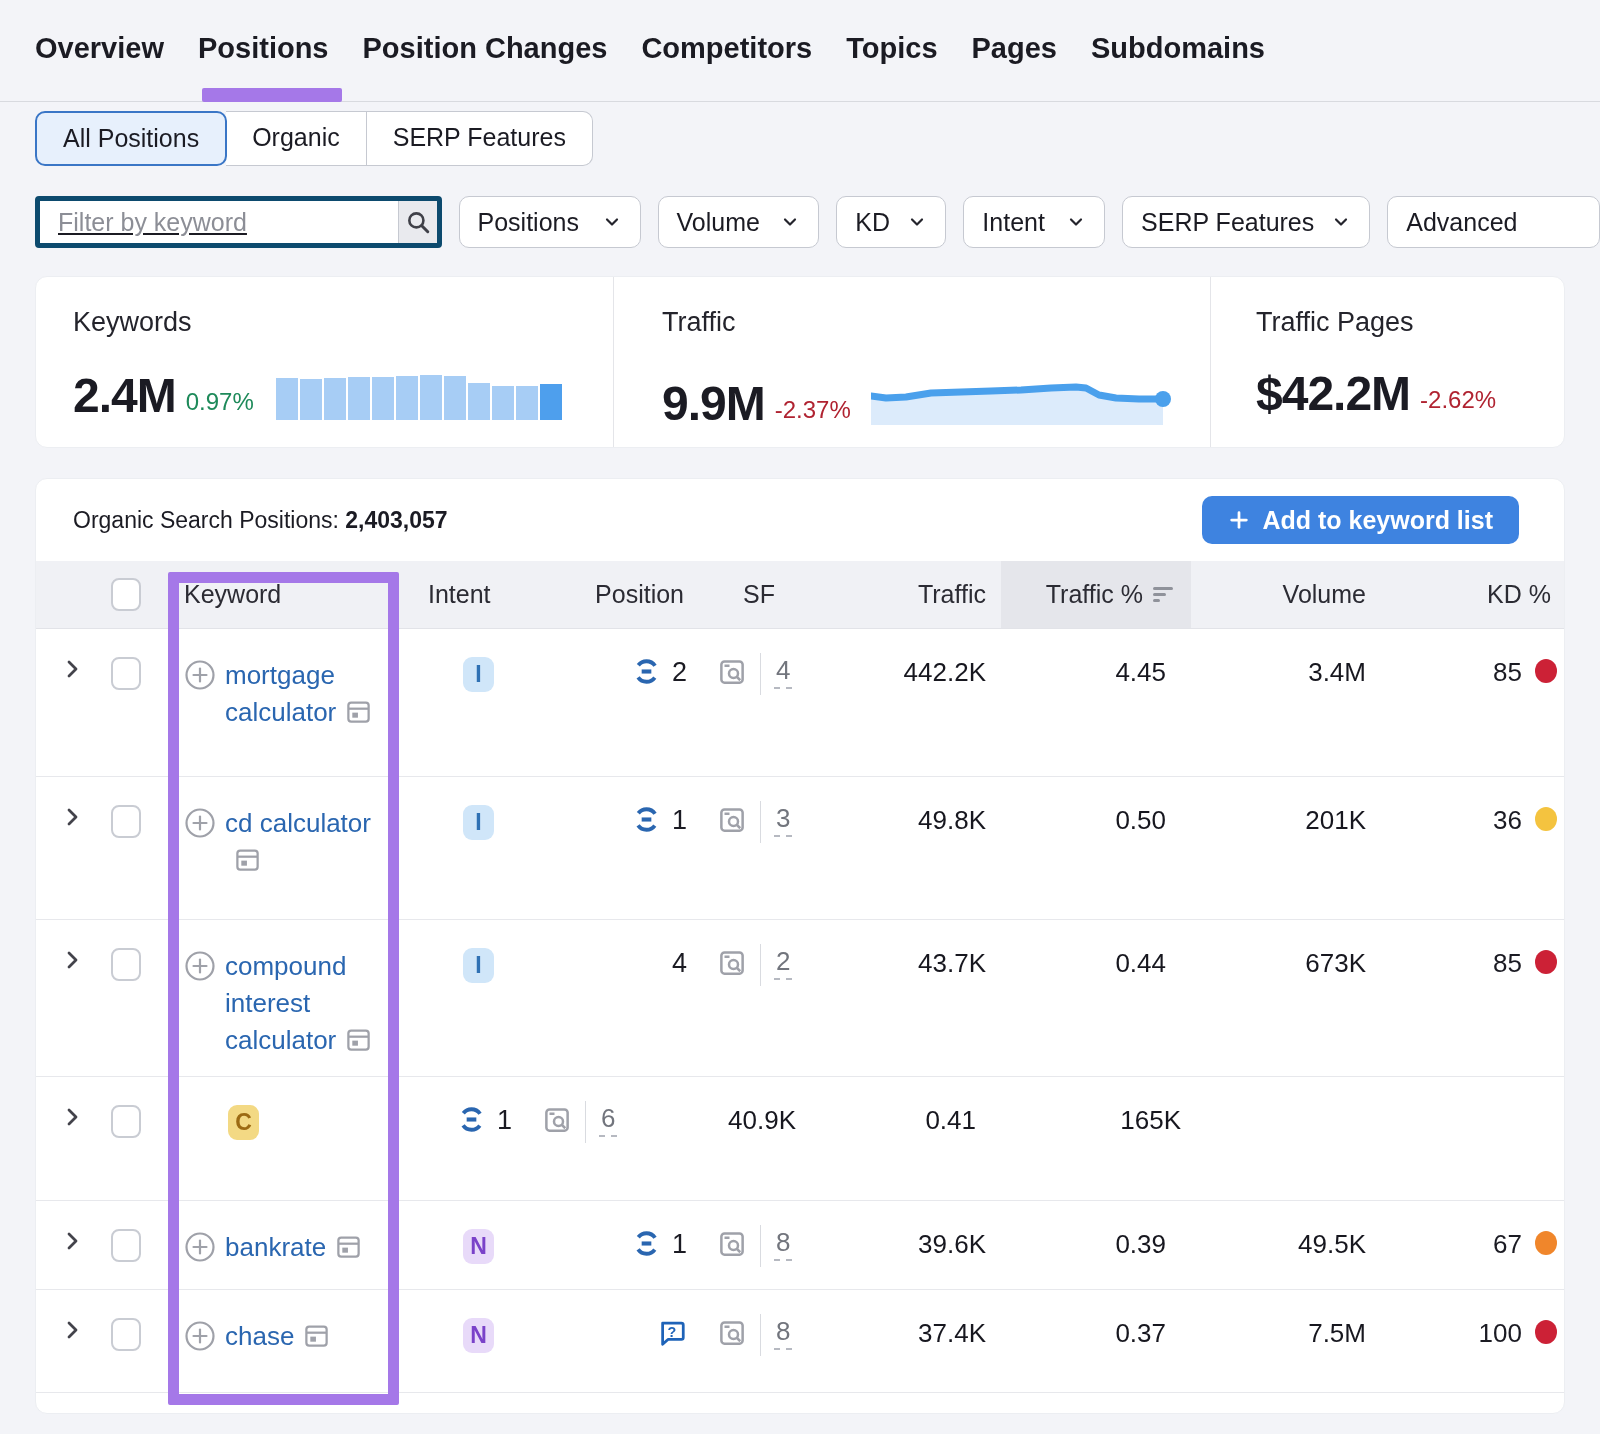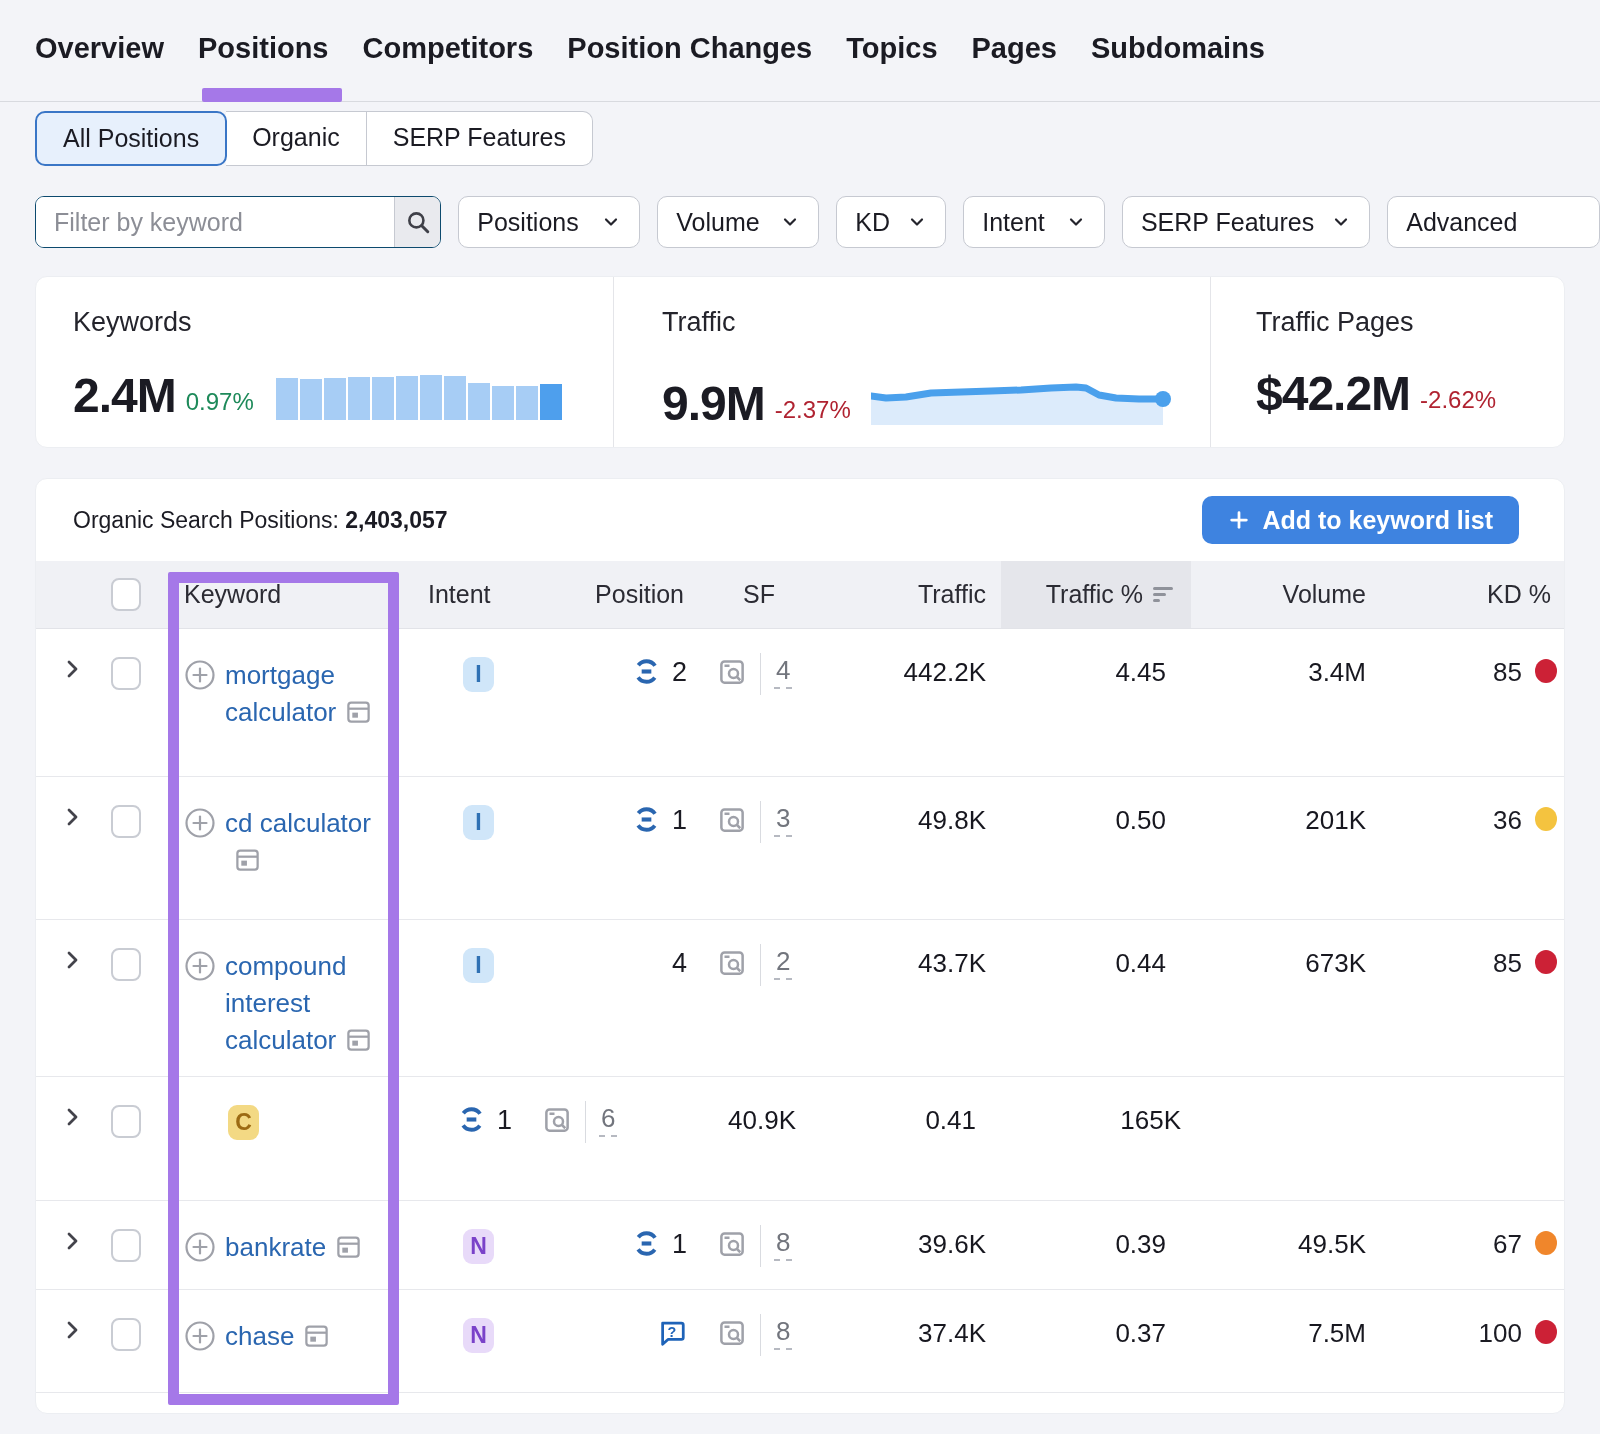--- a/index.html
+++ b/index.html
@@ -16,21 +16,21 @@
   .nav-rule { position:absolute; left:0; top:101px; width:1600px; height:1px; background:#d8dadf; }
   .nav-underline { position:absolute; left:202px; top:88px; width:140px; height:14px; background:#a578e8; border-radius:2px; z-index:5; }
   
   .subtabs { display:flex; margin:20px 0 0 35px; }
   .subtab { height:55px; line-height:51px; padding:0 26px; font-size:25px; background:#fff;
             border:1px solid #c6c9d1; border-left:none; cursor:pointer; color:#1b1b23; }
   .subtab:last-child { border-radius:0 10px 10px 0; }
   .subtab.selected { background:#e7f0fc; border:2px solid #3a76c6; border-radius:10px; margin-right:-1px; z-index:2; }
   
   .filters { display:flex; gap:17px; margin:30px 0 0 35px; height:52px; }
-  .search-wrap { display:flex; width:423px; height:52px; border:1px solid #0c4a6e; border-radius:9px; background:#fff; overflow:hidden; }
+  .search-wrap { display:flex; width:423px; height:52px; border:5px solid #0c4a6e; border-radius:4px; background:#fff; overflow:hidden;text-decoration:underline; }
   .search-input { flex:1; border:none; outline:none; font-size:25px; padding:0 18px; color:#1b1b23; font-family:inherit; }
   .search-input::placeholder { color:#8c8e96; }
   .search-btn { width:57px; background:#e9eaee; border:none; border-left:1px solid #c6c9d1; cursor:pointer; display:flex; align-items:center; justify-content:center; }
   .dropdown { display:flex; align-items:center; justify-content:space-between; gap:14px; background:#fff;
               border:1px solid #c6c9d1; border-radius:10px; padding:0 18px; font-size:25px; cursor:pointer; white-space:nowrap; }
   
   .stats-card { margin:28px 0 0 35px; width:1530px; height:172px; background:#fff; border-radius:12px;
                 border:1px solid #eceef2; display:flex; }
   .stat { padding-top:30px; position:relative; }
   .stat-keywords { width:577px; padding-left:37px; }
@@ -89,22 +89,22 @@
   .kw-annotation { position:absolute; left:168px; top:572px; width:231px; height:833px;
                    border:11px solid #a578e8; border-radius:2px; pointer-events:none; z-index:6; }
   svg { display:block; }
 </style>
 </head>
 <body>
 
 <div class="nav">
   <div class="nav-item">Overview</div>
   <div class="nav-item">Positions</div>
+  <div class="nav-item">Position Changes</div>
   <div class="nav-item">Competitors</div>
-  <div class="nav-item">Position Changes</div>
   <div class="nav-item">Topics</div>
   <div class="nav-item">Pages</div>
   <div class="nav-item">Subdomains</div>
 </div>
 <div class="nav-rule"></div>
 <div class="nav-underline"></div>
 
 <div class="subtabs">
   <div class="subtab selected">All Positions</div>
   <div class="subtab">Organic</div>

